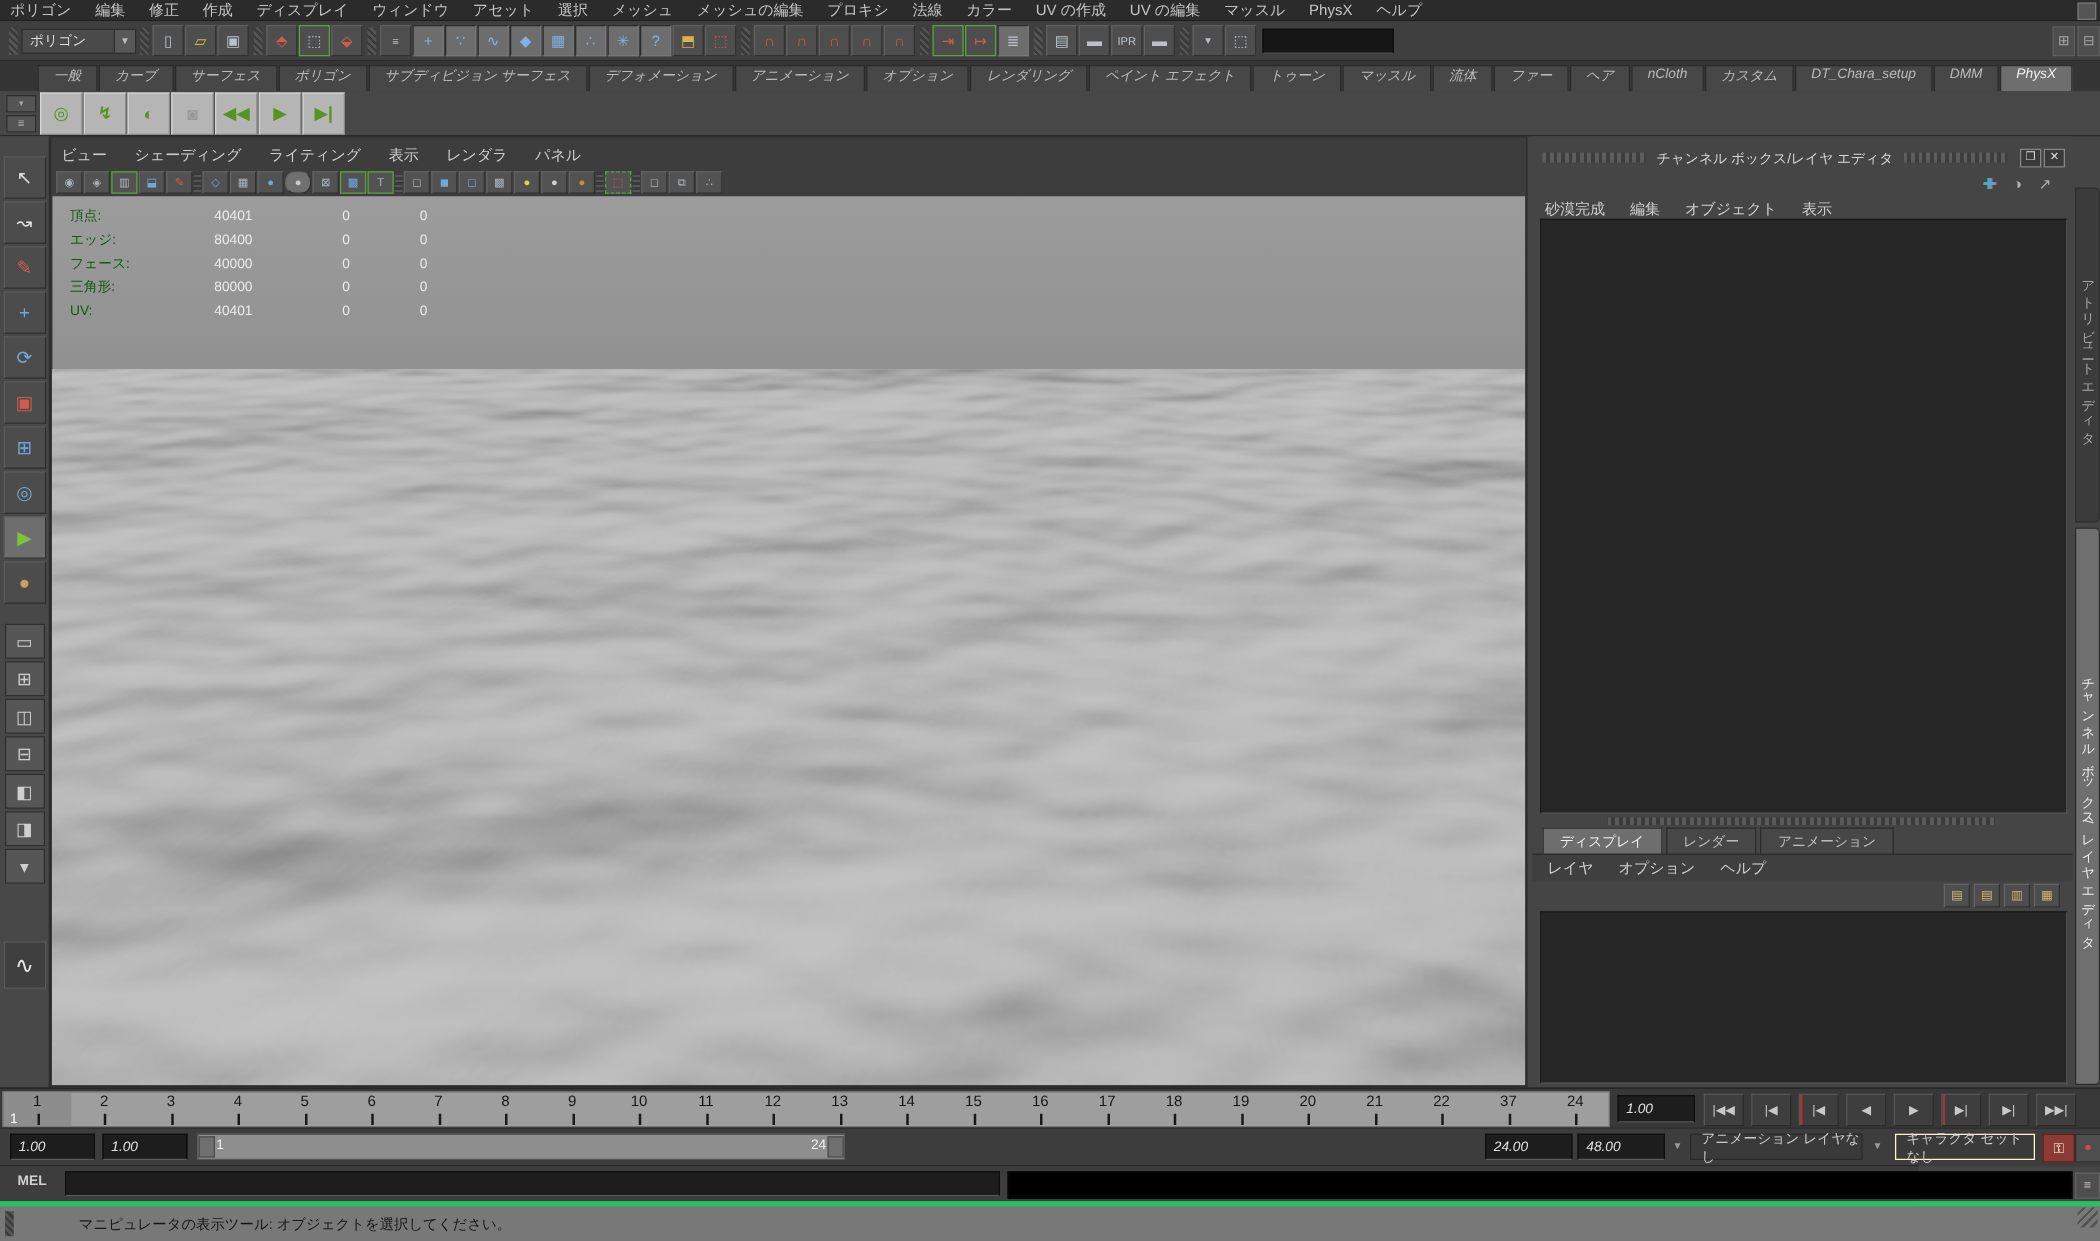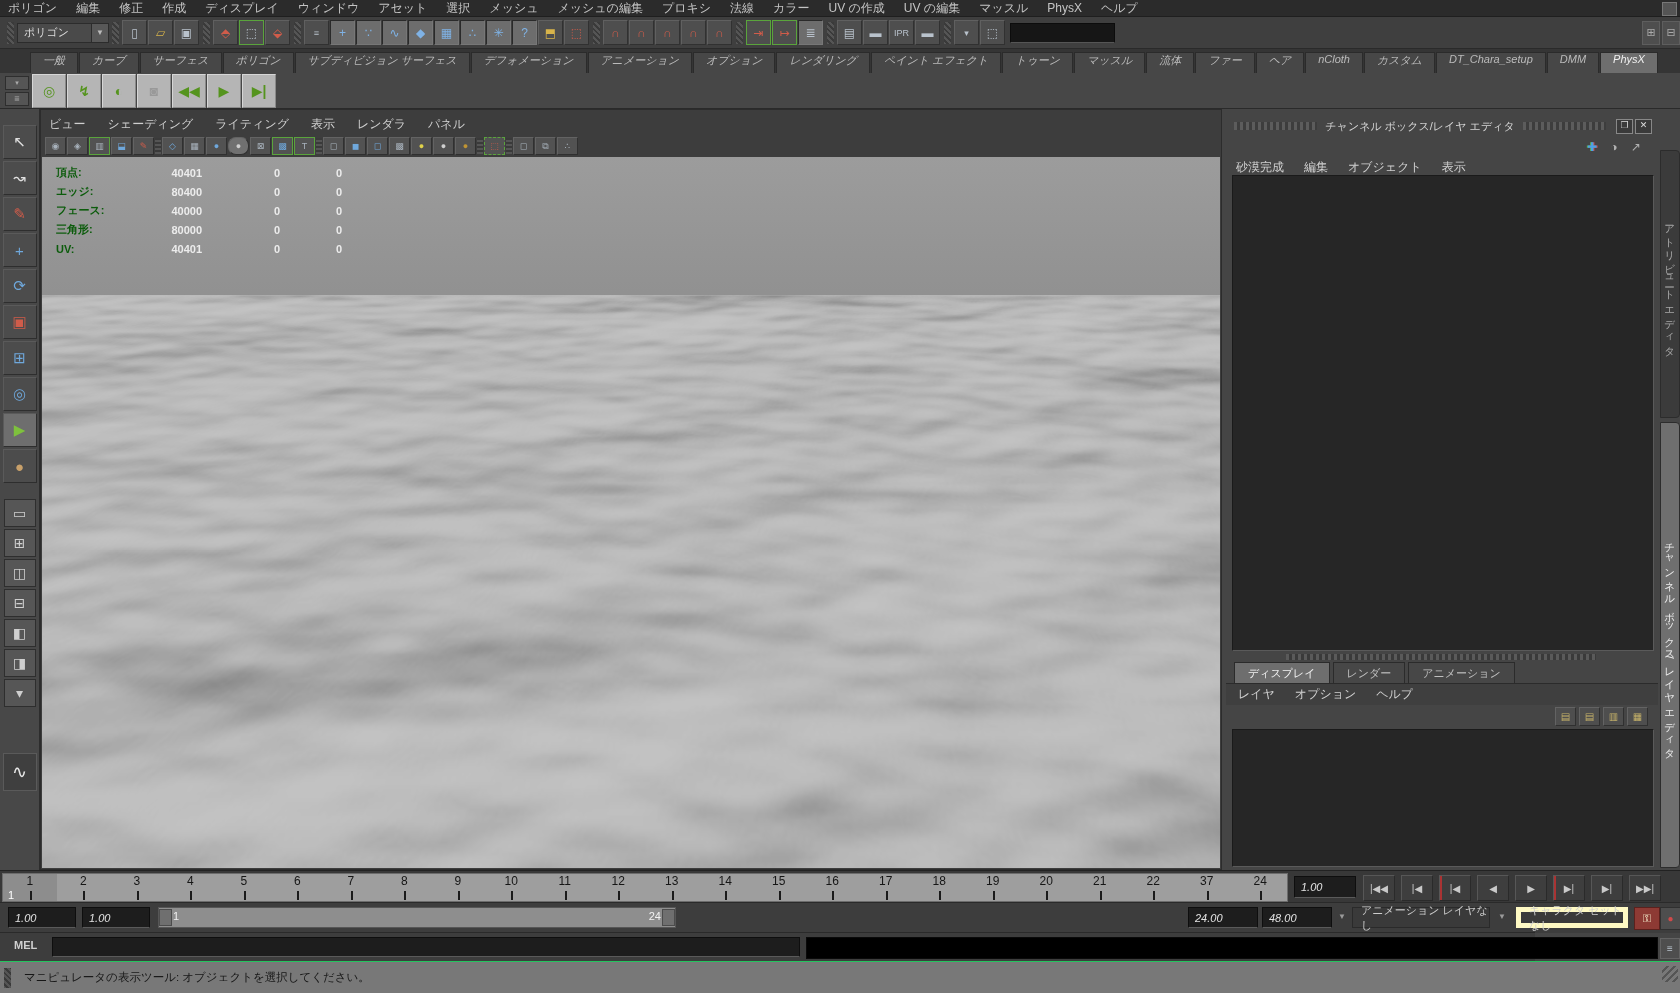--- a/index.html
+++ b/index.html
@@ -48,21 +48,21 @@
   #vptoolbar{left:4px;top:26px;height:20px;display:flex;align-items:center;}
   .vic{width:19px;height:16px;flex:none;background:#525252;border:1px solid #636363;border-right-color:#303030;border-bottom-color:#303030;color:#a8b2bc;font-size:9px;display:flex;align-items:center;justify-content:center;margin-right:1px;cursor:default;}
   .vic.sep{width:6px;background:repeating-linear-gradient(0deg,#555 0 2px,#3a3a3a 2px 4px);border:none;}
   .vic.blue{color:#6fa8dc}.vic.green-border{border-color:#5aa43c}.vic.yellow{color:#e0d24a}.vic.gray{color:#cfcfcf}.vic.gold{color:#c09433}.vic.pressed{background:#707070;border-radius:8px}
   .vic.green-dash{border:1px dashed #5aa43c}.vic.red{color:#d05c4a}
   #vp3d{left:1px;top:47px;right:1px;bottom:1px;background:linear-gradient(#9c9c9c,#919191 135px,#8d8d8d);overflow:hidden;}
   #ground{position:absolute;left:-18%;width:136%;top:138px;height:1500px;background:#8a8a8a;transform-origin:50% 0;transform:perspective(500px) rotateX(54deg);}
   #ground svg{display:block;width:100%;height:100%;}
   
   #hud{left:14px;top:6px;}
-  .hudrow{display:flex;height:19px;align-items:center;font-size:11px;font-weight:bold;}
+  .hudrow{display:flex;height:19px;align-items:center;font-size:11px;font-weight:normal;}
   .hudrow .lb{width:88px;color:#0c5c0c;}
   .hudrow .v1{width:58px;text-align:right;color:#ececec;}
   .hudrow .v2{width:78px;text-align:right;color:#ececec;}
   .hudrow .v3{width:62px;text-align:right;color:#ececec;}
   #overlay-text{left:148px;top:576px;font-size:45px;font-weight:800;color:#d40000;white-space:nowrap;letter-spacing:-1px;text-shadow:1px 1px 0 #7a0000;}
   #persp-label{left:0;right:0;bottom:64px;text-align:center;font-size:11px;font-weight:bold;color:#2e8b2e;font-family:"DejaVu Sans Mono",monospace;}
   #axis{left:18px;bottom:52px;}
   
   #chpanel{left:1226px;top:109px;width:432px;height:761px;background:#454545;}
   #chheader{left:0;top:8px;width:100%;height:18px;display:flex;align-items:center;}
@@ -103,31 +103,31 @@
   #rangerow{left:0;top:902px;width:1680px;height:30px;background:#3d3d3d;border-top:1px solid #2a2a2a;}
   #rs-f1{left:8px;top:4px;width:68px;height:21px;}
   #rs-f2{left:82px;top:4px;width:68px;height:21px;}
   #rangebar{left:158px;top:4px;width:518px;height:21px;background:#8e8e8e;border:1px solid #565656;box-sizing:border-box;}
   .rhandle{position:absolute;top:1px;bottom:1px;width:11px;background:#6f6f6f;border:1px solid #4c4c4c;}
   #rangebar .lab{position:absolute;top:2px;font-size:11px;color:#f2f2f2;}
   #rs-f3{left:1188px;top:4px;width:70px;height:21px;}
   #rs-f4{left:1262px;top:4px;width:70px;height:21px;}
   .ddarr{position:absolute;top:9px;font-size:8px;color:#9a9a9a;}
   #animlayer{left:1352px;top:4px;width:138px;height:21px;background:#3a3a3a;border:1px solid #2a2a2a;color:#cdcdcd;font-size:11px;display:flex;align-items:center;padding-left:8px;box-sizing:border-box;}
-  #charset{left:1516px;top:4px;width:112px;height:21px;background:#3a3a3a;border:5px solid #fef9c3;color:#cdcdcd;font-size:11px;display:flex;align-items:center;padding-left:8px;box-sizing:border-box;}
+  #charset{left:1516px;top:4px;width:112px;height:21px;background:#3a3a3a;border:1px solid #fef9c3;color:#cdcdcd;font-size:11px;display:flex;align-items:center;padding-left:8px;box-sizing:border-box;}
   #keybtn{left:1634px;top:4px;width:24px;height:21px;background:#8d3a34;border:1px solid #5b211d;color:#ffd;font-size:11px;display:flex;align-items:center;justify-content:center;}
   #autokey{left:1660px;top:4px;width:19px;height:21px;background:#4e4e4e;border:1px solid #303030;color:#d04a4a;font-size:10px;display:flex;align-items:center;justify-content:center;}
   
   #melrow{left:0;top:932px;width:1535px;height:29px;background:#3d3d3d;border-top:1px solid #2a2a2a;}
   #mel-label{left:14px;top:6px;font-size:11px;color:#d0d0d0;font-weight:bold;}
   #mel-input{left:52px;top:4px;width:748px;height:20px;}
   #mel-output{left:806px;top:4px;width:850px;height:20px;background:#000;border:1px solid #0a0a0a;}
   #script-editor-btn{left:1660px;top:5px;width:18px;height:19px;background:#4e4e4e;border:1px solid #636363;color:#b8c2cc;font-size:10px;display:flex;align-items:center;justify-content:center;}
   
-  #helpbar{left:0;top:961px;width:1680px;height:32px;background:#787878;border-top:1px solid #22c55e;display:flex;align-items:center;box-sizing:border-box;}
+  #helpbar{left:0;top:961px;width:1680px;height:32px;background:#787878;border-top:4px solid #22c55e;display:flex;align-items:center;box-sizing:border-box;gap:39px;}
   #helpbar .grip{height:20px;margin-left:4px;}
   #help-text{font-size:11.5px;color:#161616;margin-left:10px;white-space:nowrap;}
   #resize-grip{right:2px;top:966px;width:16px;height:16px;background:repeating-linear-gradient(135deg,transparent 0 3px,#555 3px 5px);}
 </style>
 </head>
 <body>
 
 <div id="app">
 
   <div id="menubar" class="abs">

